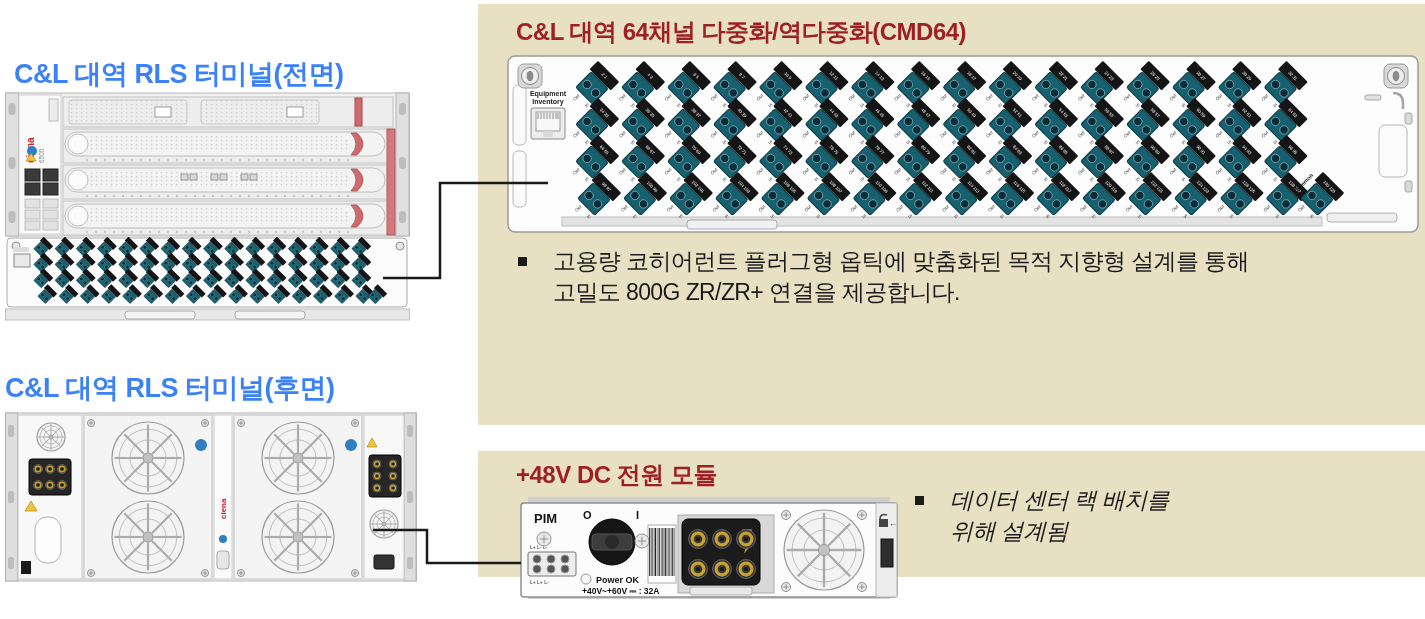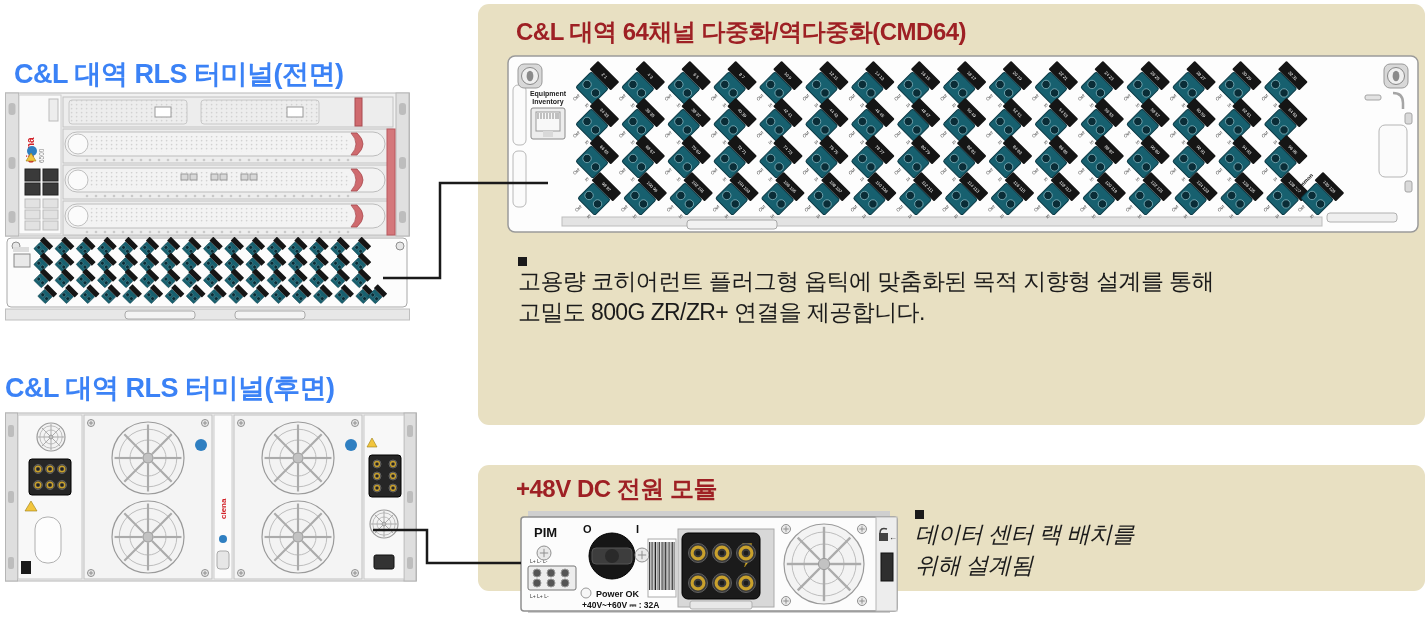--- a/index.html
+++ b/index.html
@@ -7,32 +7,32 @@
     width:1425px;height:619px;position:relative;background:#ffffff;
     font-family:"Liberation Sans","DejaVu Sans",sans-serif;overflow:hidden;
   }
   svg text{font-family:"Liberation Sans","DejaVu Sans",sans-serif;}
   .title-left{position:absolute;font-size:27px;font-weight:600;color:#3b82f6;letter-spacing:-0.5px;white-space:nowrap;}
   #front-title{left:14px;top:56px;}
   #rear-title{left:5px;top:370px;}
   .illus{position:absolute;}
   #front-illus{left:5px;top:91px;}
   #rear-illus{left:5px;top:411px;}
-  .panel{position:absolute;left:478px;width:947px;background:var(--panel_bg,#e8e0c2);border-radius:11px;}
+  .panel{position:absolute;left:478px;width:947px;background:var(--panel_bg,#e8e0c2);}
   #panel-cmd{top:4px;height:421px;}
-  #panel-pwr{top:465px;height:126px;}
+  #panel-pwr{top:451px;height:126px;}
   .panel-title{position:absolute;left:38px;font-size:24px;font-weight:600;color:var(--title_red,#9e2024);letter-spacing:-0.5px;white-space:nowrap;}
   #panel-cmd .panel-title{top:12px;}
   #panel-pwr .panel-title{top:8px;}
   #cmd64-svg{position:absolute;left:29px;top:51px;}
   #pim-svg{position:absolute;left:42px;top:44px;}
   .bullets{position:absolute;}
   #cmd-bullets{left:40px;top:242px;width:880px;}
   #pwr-bullets{left:437px;top:34px;width:480px;font-style:italic;}
-  .bullet{display:flex;margin-bottom:15px;flex-direction:column;}
+  .bullet{display:flex;margin-bottom:15px;}
   .bullet .marker{flex:0 0 9px;width:9px;height:9px;background:#1a1a1a;margin:11px 26px 0 0;}
   .bullet .btext{font-size:23px;line-height:31px;color:#1b1b1b;white-space:pre-line;letter-spacing:-0.6px;}
   #callouts{position:absolute;left:0;top:0;z-index:9;pointer-events:none;}
 </style>
 </head>
 <body>
 
 <div class="title-left" id="front-title">C&amp;L 대역 RLS 터미널(전면)</div>
 <div class="title-left" id="rear-title">C&amp;L 대역 RLS 터미널(후면)</div>
 

